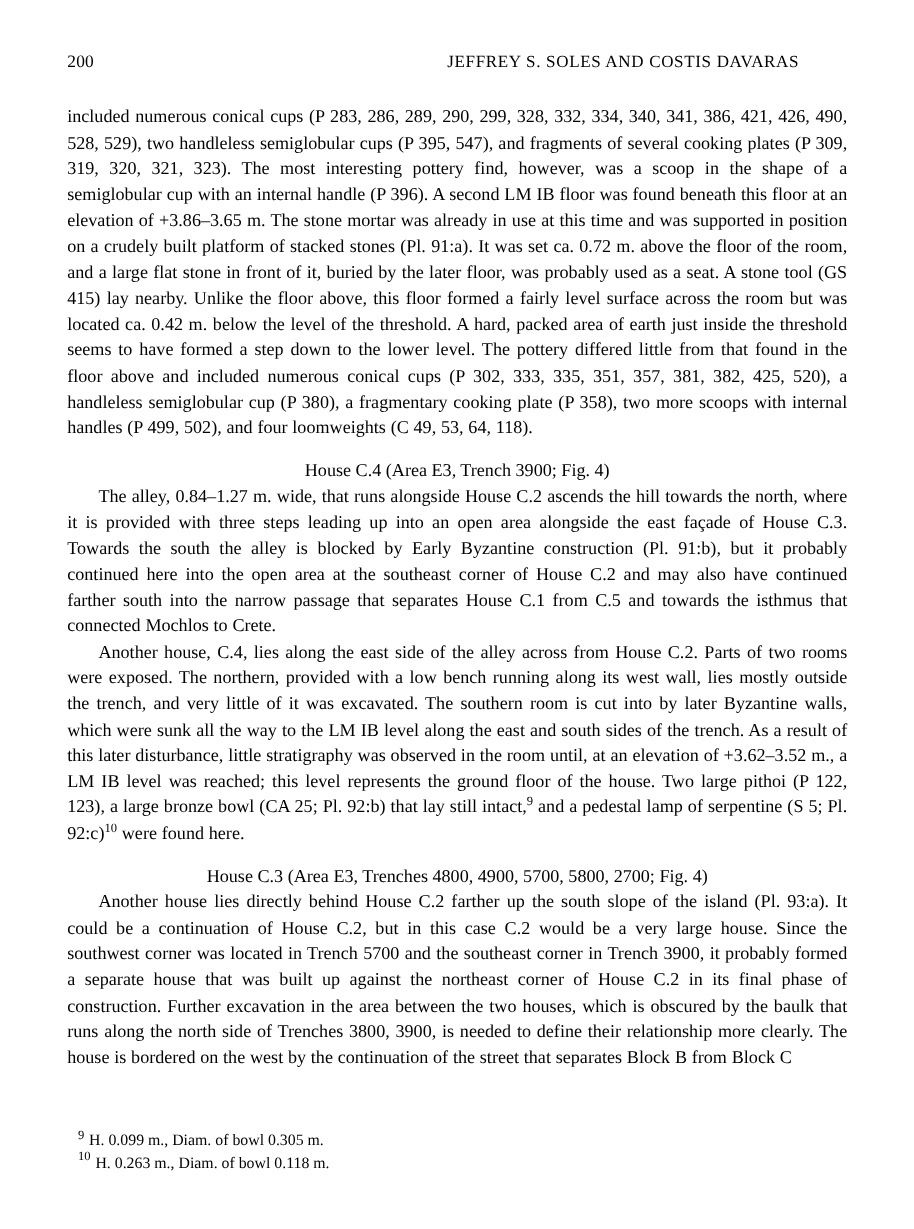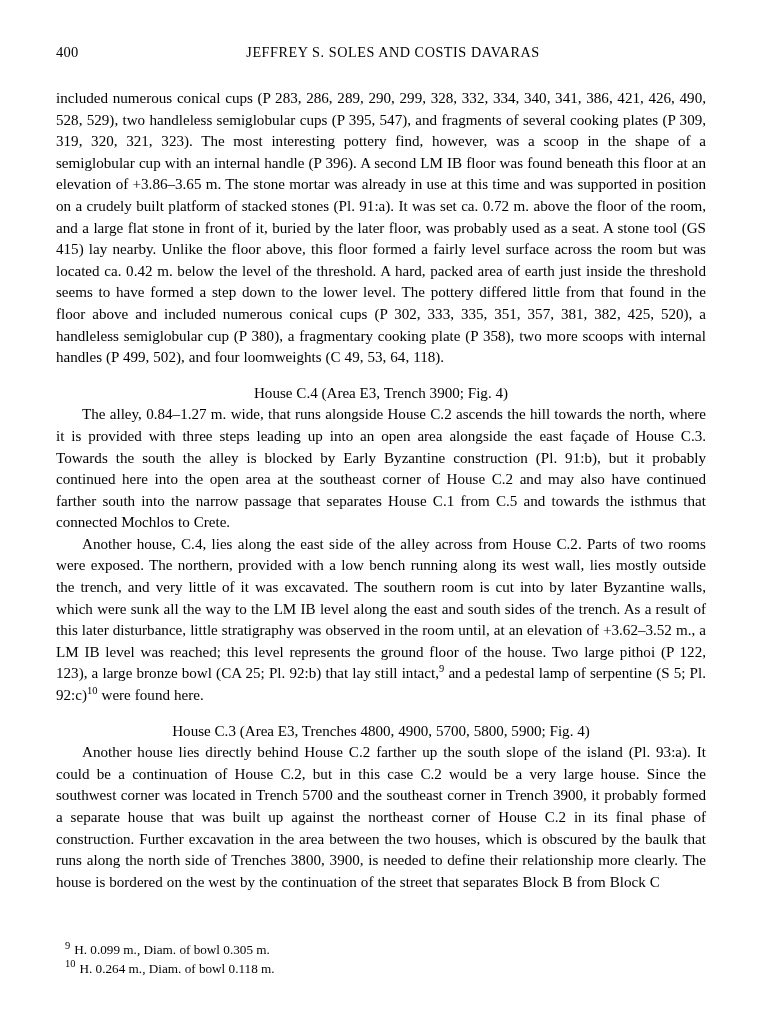--- a/index.html
+++ b/index.html
@@ -31,21 +31,21 @@
     margin-bottom: 26px;
     height: 18px;
   }
   .page-number {
     width: 64px;
     text-align: left;
     font-size: 14.5px;
   }
   .running-title {
     flex: 1;
-    text-align: center;
+    text-align: right;
     font-size: 14.2px;
     letter-spacing: 0.55px;
     padding-right: 40px;
   }
   .body-col {
     width: 650px;
     margin: 10px auto;
   }
   p.para {
     margin: 0;
@@ -99,39 +99,39 @@
     padding-left: 9px;
     padding-right: 4px;
   }
 </style>
 </head>
 <body>
 
 <div class="page">
 
   <div class="header">
-    <span class="page-number">400</span>
+    <span class="page-number">200</span>
     <span class="running-title">JEFFREY S. SOLES AND COSTIS DAVARAS</span>
   </div>
 
   <div class="body-col">
 
     <p class="para">included numerous conical cups (P 283, 286, 289, 290, 299, 328, 332, 334, 340, 341, 386, 421, 426, 490, 528, 529), two handleless semiglobular cups (P 395, 547), and fragments of several cooking plates (P 309, 319, 320, 321, 323).  The most interesting pottery find, however, was a scoop in the shape of a semiglobular cup with an internal handle (P 396).  A second LM IB floor was found beneath this floor at an elevation of +3.86–3.65 m.  The stone mortar was already in use at this time and was supported in position on a crudely built platform of stacked stones (Pl. 91:a).  It was set ca. 0.72 m. above the floor of the room, and a large flat stone in front of it, buried by the later floor, was probably used as a seat.  A stone tool (GS 415) lay nearby.  Unlike the floor above, this floor formed a fairly level surface across the room but was located ca. 0.42 m. below the level of the threshold.  A hard, packed area of earth just inside the threshold seems to have formed a step down to the lower level.  The pottery differed little from that found in the floor above and included numerous conical cups (P 302, 333, 335, 351, 357, 381, 382, 425, 520), a handleless semiglobular cup (P 380), a fragmentary cooking plate (P 358), two more scoops with internal handles (P 499, 502), and four loomweights (C 49, 53, 64, 118).</p>
 
     <p class="section-head gap-top">House C.4 (Area E3, Trench 3900; Fig. 4)</p>
 
     <p class="para indent">The alley, 0.84–1.27 m. wide, that runs alongside House C.2 ascends the hill towards the north, where it is provided with three steps leading up into an open area alongside the east façade of House C.3.  Towards the south the alley is blocked by Early Byzantine construction (Pl. 91:b), but it probably continued here into the open area at the southeast corner of House C.2 and may also have continued farther south into the narrow passage that separates House C.1 from C.5 and towards the isthmus that connected Mochlos to Crete.</p>
 
     <p class="para indent"><span>Another house, C.4, lies along the east side of the alley across from House C.2.  Parts of two rooms were exposed.  The northern, provided with a low bench running along its west wall, lies mostly outside the trench, and very little of it was excavated.  The southern room is cut into by later Byzantine walls, which were sunk all the way to the LM IB level along the east and south sides of the trench.  As a result of this later disturbance, little stratigraphy was observed in the room until, at an elevation of +3.62–3.52 m., a LM IB level was reached; this level represents the ground floor of the house.  Two large pithoi (P 122, 123), a large bronze bowl (CA 25; Pl. 92:b) that lay still intact,</span><sup>9</sup><span> and a pedestal lamp of serpentine (S 5; Pl. 92:c)</span><sup>10</sup><span> were found here.</span></p>
 
-    <p class="section-head gap-top">House C.3 (Area E3, Trenches 4800, 4900, 5700, 5800, 5900; Fig. 4)</p>
+    <p class="section-head gap-top">House C.3 (Area E3, Trenches 4800, 4900, 5700, 5800, 2700; Fig. 4)</p>
 
     <p class="para indent">Another house lies directly behind House C.2 farther up the south slope of the island (Pl. 93:a).  It could be a continuation of House C.2, but in this case C.2 would be a very large house.  Since the southwest corner was located in Trench 5700 and the southeast corner in Trench 3900, it probably formed a separate house that was built up against the northeast corner of House C.2 in its final phase of construction.  Further excavation in the area between the two houses, which is obscured by the baulk that runs along the north side of Trenches 3800, 3900, is needed to define their relationship more clearly.  The house is bordered on the west by the continuation of the street that separates Block B from Block C</p>
 
   </div>
 
   <div class="footnotes">
     <hr class="footnote-rule">
     <p class="footnote"><span class="fn-num">9</span><span>H. 0.099 m., Diam. of bowl 0.305 m.</span></p>
-    <p class="footnote"><span class="fn-num">10</span><span>H. 0.264 m., Diam. of bowl 0.118 m.</span></p>
+    <p class="footnote"><span class="fn-num">10</span><span>H. 0.263 m., Diam. of bowl 0.118 m.</span></p>
   </div>
 
 </div>
 
 </body></html>

